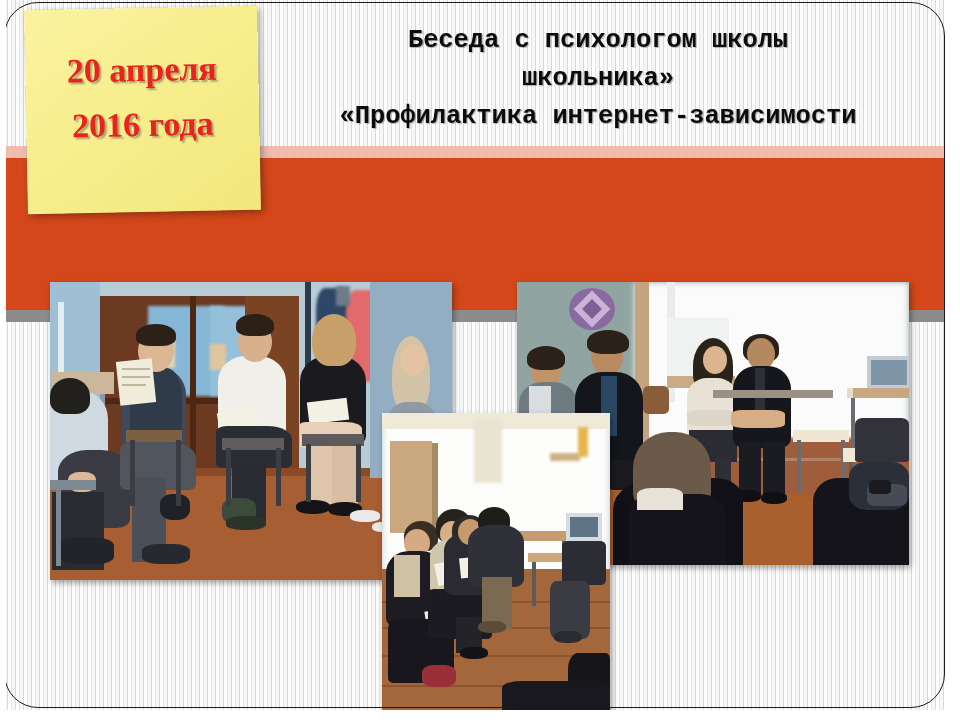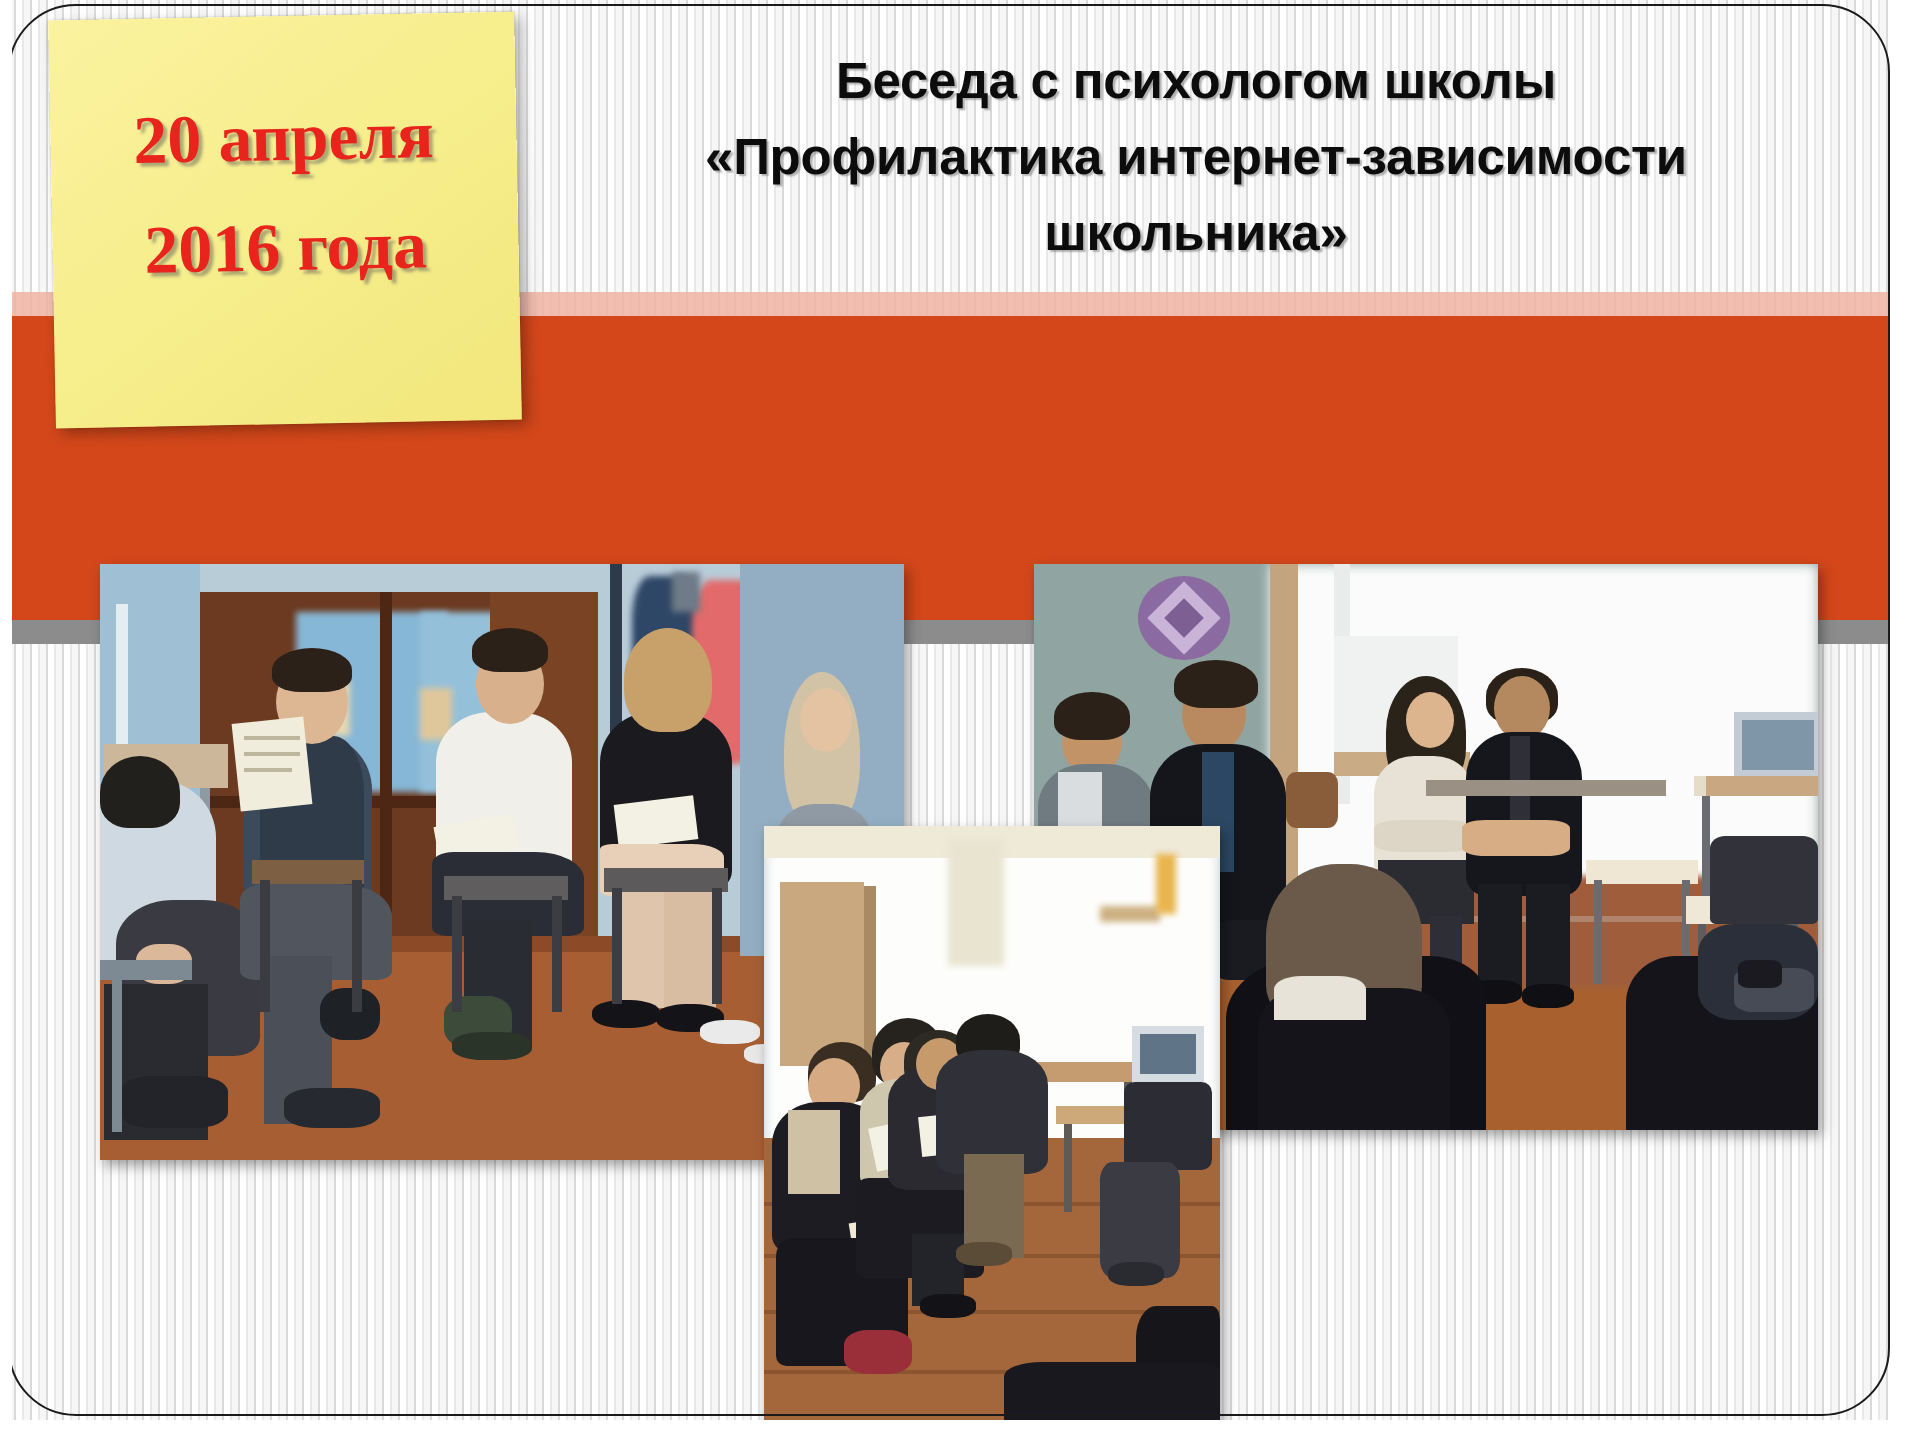--- a/index.html
+++ b/index.html
@@ -91,21 +91,21 @@
   }
 
   
   .title {
     position: absolute;
     left: 268px; top: 22px;
     width: 660px;
     z-index: 20;
     text-align: center;
     color: #0c0c0c;
-    font-family: Liberation Sans, sans-serif;
+    font-family: Liberation Mono, monospace;
     font-weight: bold;
     font-size: 25.5px;
     line-height: 38px;
     letter-spacing: -0.1px;
     text-shadow: 1.2px 1.2px 0.8px rgba(120,120,120,.55);
   }
   .title .ln { display: block; white-space: nowrap; }
 
   
   .sticky-wrap {
@@ -182,22 +182,22 @@
 <div id="slide">
 
   <div class="bg-stripes"></div>
 
   <div class="band-pink"></div>
   <div class="band-orange"></div>
   <div class="band-gray"></div>
 
   <div class="title">
     <span class="ln">Беседа с психологом школы</span>
+    <span class="ln">школьника»</span>
     <span class="ln">«Профилактика интернет-зависимости</span>
-    <span class="ln">школьника»</span>
   </div>
 
   <div class="sticky-wrap">
     <div class="sticky">
       <div class="sticky-inner">
         <span class="ln">20 апреля</span>
         <span class="ln">2016 года</span>
       </div>
     </div>
   </div>

